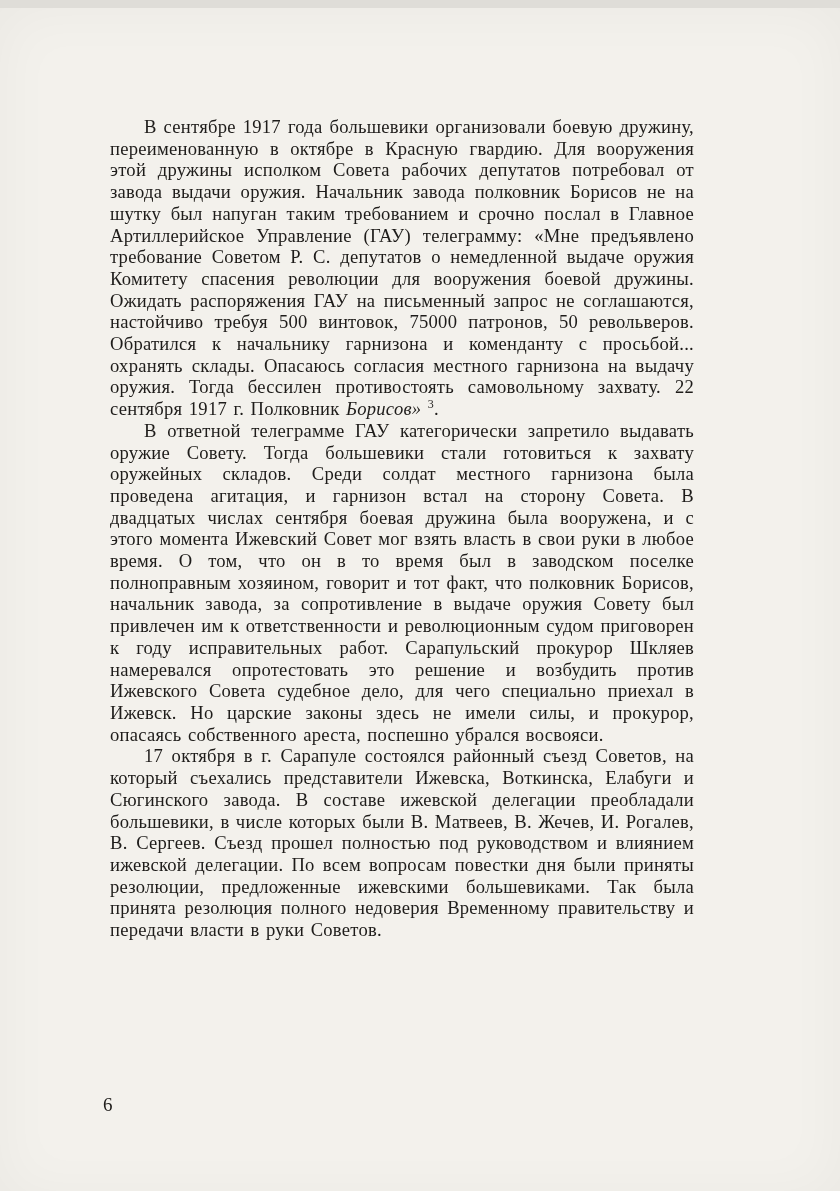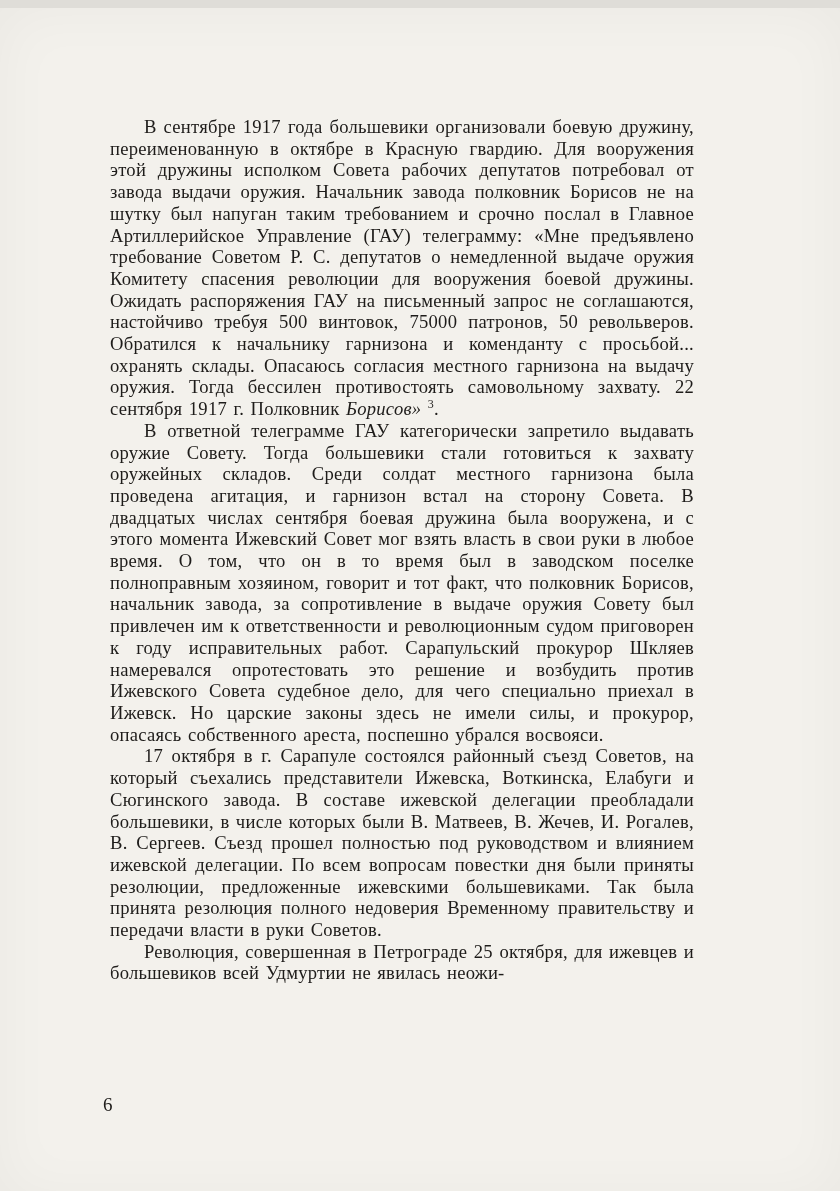--- a/index.html
+++ b/index.html
@@ -54,18 +54,17 @@
 
 <div class="page">
   <div class="text-block">
 
     <p class="para"><span>В сентябре 1917 года большевики организовали боевую дружину, переименованную в октябре в Красную гвардию. Для вооружения этой дружины исполком Совета рабочих депутатов потребовал от завода выдачи оружия. Начальник завода полковник Борисов не на шутку был напуган таким требованием и срочно послал в Главное Артиллерийское Управление (ГАУ) телеграмму: «Мне предъявлено требование Советом Р. С. депутатов о немедленной выдаче оружия Комитету спасения революции для вооружения боевой дружины. Ожидать распоряжения ГАУ на письменный запрос не соглашаются, настойчиво требуя 500 винтовок, 75000 патронов, 50 револьверов. Обратился к начальнику гарнизона и коменданту с просьбой... охранять склады. Опасаюсь согласия местного гарнизона на выдачу оружия. Тогда бессилен противостоять самовольному захвату. 22 сентября 1917 г. Полковник </span><i>Борисов» </i><sup>3</sup><span>.</span></p>
 
     <p class="para">В ответной телеграмме ГАУ категорически запретило выдавать оружие Совету. Тогда большевики стали готовиться к захвату оружейных складов. Среди солдат местного гарнизона была проведена агитация, и гарнизон встал на сторону Совета. В двадцатых числах сентября боевая дружина была вооружена, и с этого момента Ижевский Совет мог взять власть в свои руки в любое время. О том, что он в то время был в заводском поселке полноправным хозяином, говорит и тот факт, что полковник Борисов, начальник завода, за сопротивление в выдаче оружия Совету был привлечен им к ответственности и революционным судом приговорен к году исправительных работ. Сарапульский прокурор Шкляев намеревался опротестовать это решение и возбудить против Ижевского Совета судебное дело, для чего специально приехал в Ижевск. Но царские законы здесь не имели силы, и прокурор, опасаясь собственного ареста, поспешно убрался восвояси.</p>
 
     <p class="para">17 октября в г. Сарапуле состоялся районный съезд Советов, на который съехались представители Ижевска, Воткинска, Елабуги и Сюгинского завода. В составе ижевской делегации преобладали большевики, в числе которых были В. Матвеев, В. Жечев, И. Рогалев, В. Сергеев. Съезд прошел полностью под руководством и влиянием ижевской делегации. По всем вопросам повестки дня были приняты резолюции, предложенные ижевскими большевиками. Так была принята резолюция полного недоверия Временному правительству и передачи власти в руки Советов.</p>
 
-    <p class="para">Революция, совершенная в Петрограде 25 октября, для ижевцев и большевиков всей Удмуртии не явилась неожи-</p>
 
   </div>
 
   <div class="page-number">6</div>
 </div>
 
 </body></html>

